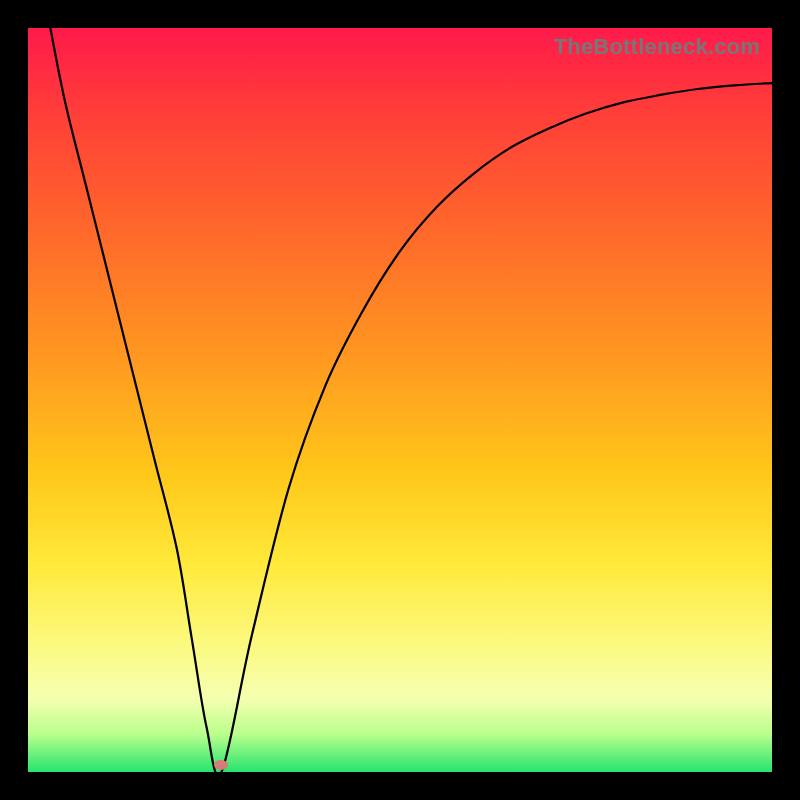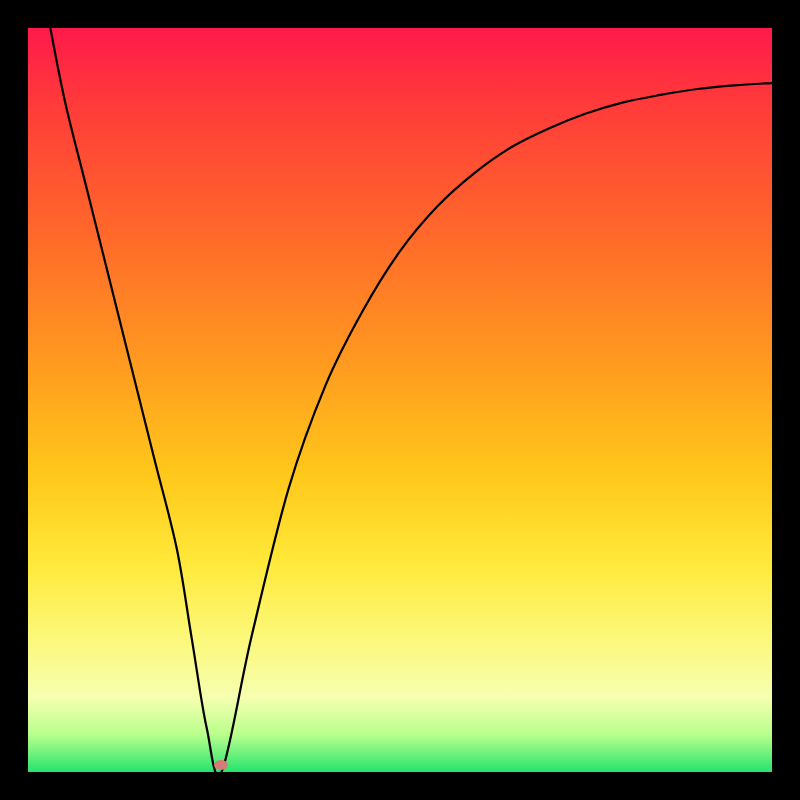--- a/index.html
+++ b/index.html
@@ -60,20 +60,21 @@
     background: #d77a7a;
     border-radius: 50%;
     transform: translate(-50%, -50%);
   }
 </style>
 </head>
 <body>
 
 <div class="frame">
   <div class="plot">
+    <div class="watermark">TheBottleneck.com</div>
 
     <svg class="curve" viewBox="0 0 100 100" preserveAspectRatio="none">
       <path fill="none" stroke-width="0.30" stroke="#000000" d="M 3.00 0.00 C 3.33 1.67, 4.17 6.33, 5.00 10.00 C 5.83 13.67, 7.00 18.00, 8.00 22.00 C 9.00 26.00, 10.00 30.00, 11.00 34.00 C 12.00 38.00, 13.00 42.00, 14.00 46.00 C 15.00 50.00, 16.00 54.00, 17.00 58.00 C 18.00 62.00, 19.17 66.00, 20.00 70.00 C 20.83 74.00, 21.33 78.00, 22.00 82.00 C 22.67 86.00, 23.33 91.00, 24.00 94.00 C 24.67 97.00, 25.00 102.00, 26.00 100.00 C 27.00 98.00, 28.50 88.33, 30.00 82.00 C 31.50 75.67, 33.33 67.67, 35.00 62.00 C 36.67 56.33, 38.33 52.00, 40.00 48.00 C 41.67 44.00, 43.33 41.00, 45.00 38.00 C 46.67 35.00, 48.33 32.33, 50.00 30.00 C 51.67 27.67, 53.33 25.75, 55.00 24.00 C 56.67 22.25, 58.33 20.83, 60.00 19.50 C 61.67 18.17, 63.33 17.00, 65.00 16.00 C 66.67 15.00, 68.33 14.25, 70.00 13.50 C 71.67 12.75, 73.33 12.08, 75.00 11.50 C 76.67 10.92, 78.33 10.42, 80.00 10.00 C 81.67 9.58, 83.33 9.30, 85.00 9.00 C 86.67 8.70, 88.33 8.42, 90.00 8.20 C 91.67 7.98, 93.33 7.83, 95.00 7.70 C 96.67 7.57, 99.17 7.45, 100.00 7.40"></path>
     </svg>
 
     <div class="marker" style="left: 193.44px; top: 736.56px; background: rgb(215, 122, 122);"></div>
   </div>
 </div>
 
 </body></html>

